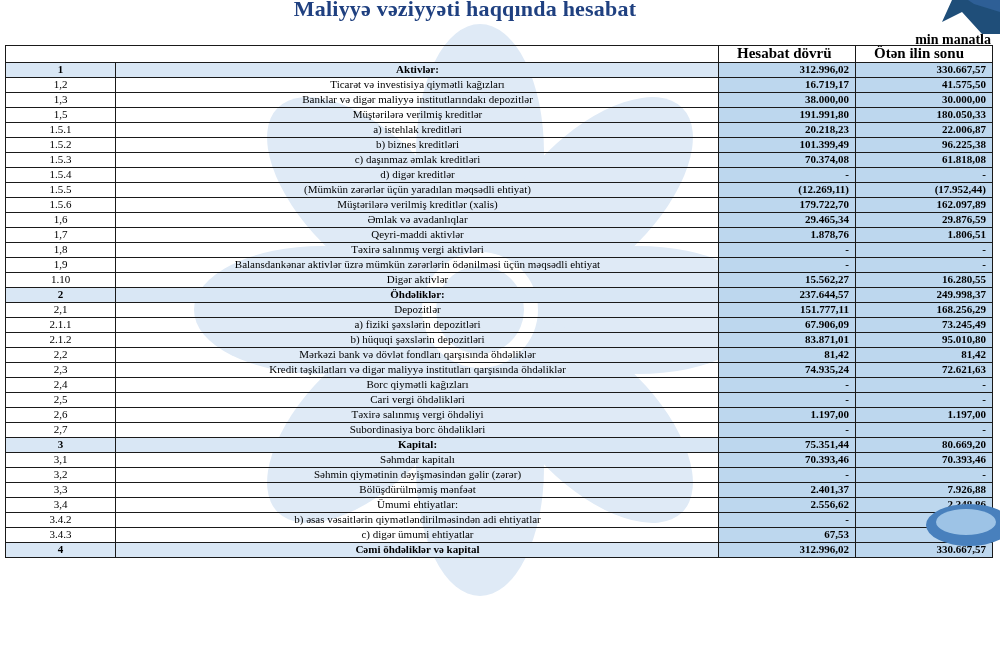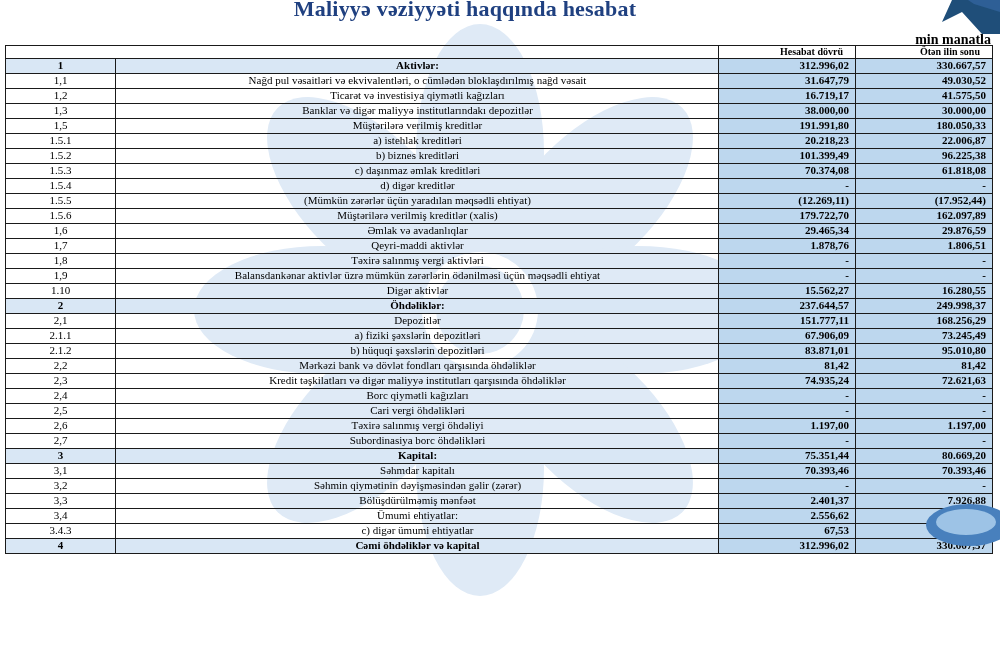--- a/index.html
+++ b/index.html
@@ -45,22 +45,22 @@
   .fin col.c-num{width:137px;}
 
   .fin th,.fin td{
     border:1px solid #1a1a1a;
     font-size:11px;line-height:1.05;
     height:14px;padding:0 5px;
     white-space:nowrap;overflow:hidden;
     background:transparent;
   }
   .fin thead th{
-    height:12px;font-size:10px;font-weight:bold;text-align:right;
-    background:#ffffff;padding:0 12px;
+    height:12px;font-size:15px;font-weight:bold;text-align:left;
+    background:#ffffff;padding:0 18px;
   }
   .fin thead th.th-empty{background:transparent;}
 
   .fin td.col-no{text-align:center;}
   .fin td.col-label{text-align:center;padding-left:6px;}
   .fin td.col-num{
     text-align:right;padding-right:6px;
     background:#bdd7ee;font-weight:bold;
   }
   .fin tr.section td{font-weight:bold;}
@@ -113,26 +113,20 @@
       </tr>
     </thead>
     <tbody>
         <tr class="section">
           <td class="col-no">1</td>
           <td class="col-label">Aktivlər:</td>
           <td class="col-num">312.996,02</td>
           <td class="col-num">330.667,57</td>
         </tr>
         <tr>
-          <td class="col-no">1,1</td>
-          <td class="col-label">Nağd pul vəsaitləri və  ekvivalentləri, o cümlədən bloklaşdırılmış nağd vəsait</td>
-          <td class="col-num">31.647,79</td>
-          <td class="col-num">49.030,52</td>
-        </tr>
-        <tr>
           <td class="col-no">1,2</td>
           <td class="col-label">Ticarət və investisiya qiymətli kağızları</td>
           <td class="col-num">16.719,17</td>
           <td class="col-num">41.575,50</td>
         </tr>
         <tr>
           <td class="col-no">1,3</td>
           <td class="col-label">Banklar və digər maliyyə institutlarındakı depozitlər</td>
           <td class="col-num">38.000,00</td>
           <td class="col-num">30.000,00</td>
@@ -293,20 +287,26 @@
           <td class="col-num">2.401,37</td>
           <td class="col-num">7.926,88</td>
         </tr>
         <tr>
           <td class="col-no">3,4</td>
           <td class="col-label">Ümumi ehtiyatlar:</td>
           <td class="col-num">2.556,62</td>
           <td class="col-num">2.348,86</td>
         </tr>
         <tr>
+          <td class="col-no">3.4.2</td>
+          <td class="col-label">b) əsas vəsaitlərin qiymətləndirilməsindən adi ehtiyatlar</td>
+          <td class="col-num">-</td>
+          <td class="col-num">-</td>
+        </tr>
+        <tr>
           <td class="col-no">3.4.3</td>
           <td class="col-label">c) digər ümumi ehtiyatlar</td>
           <td class="col-num">67,53</td>
           <td class="col-num">93,91</td>
         </tr>
         <tr class="section">
           <td class="col-no">4</td>
           <td class="col-label">Cəmi öhdəliklər və kapital</td>
           <td class="col-num">312.996,02</td>
           <td class="col-num">330.667,57</td>

